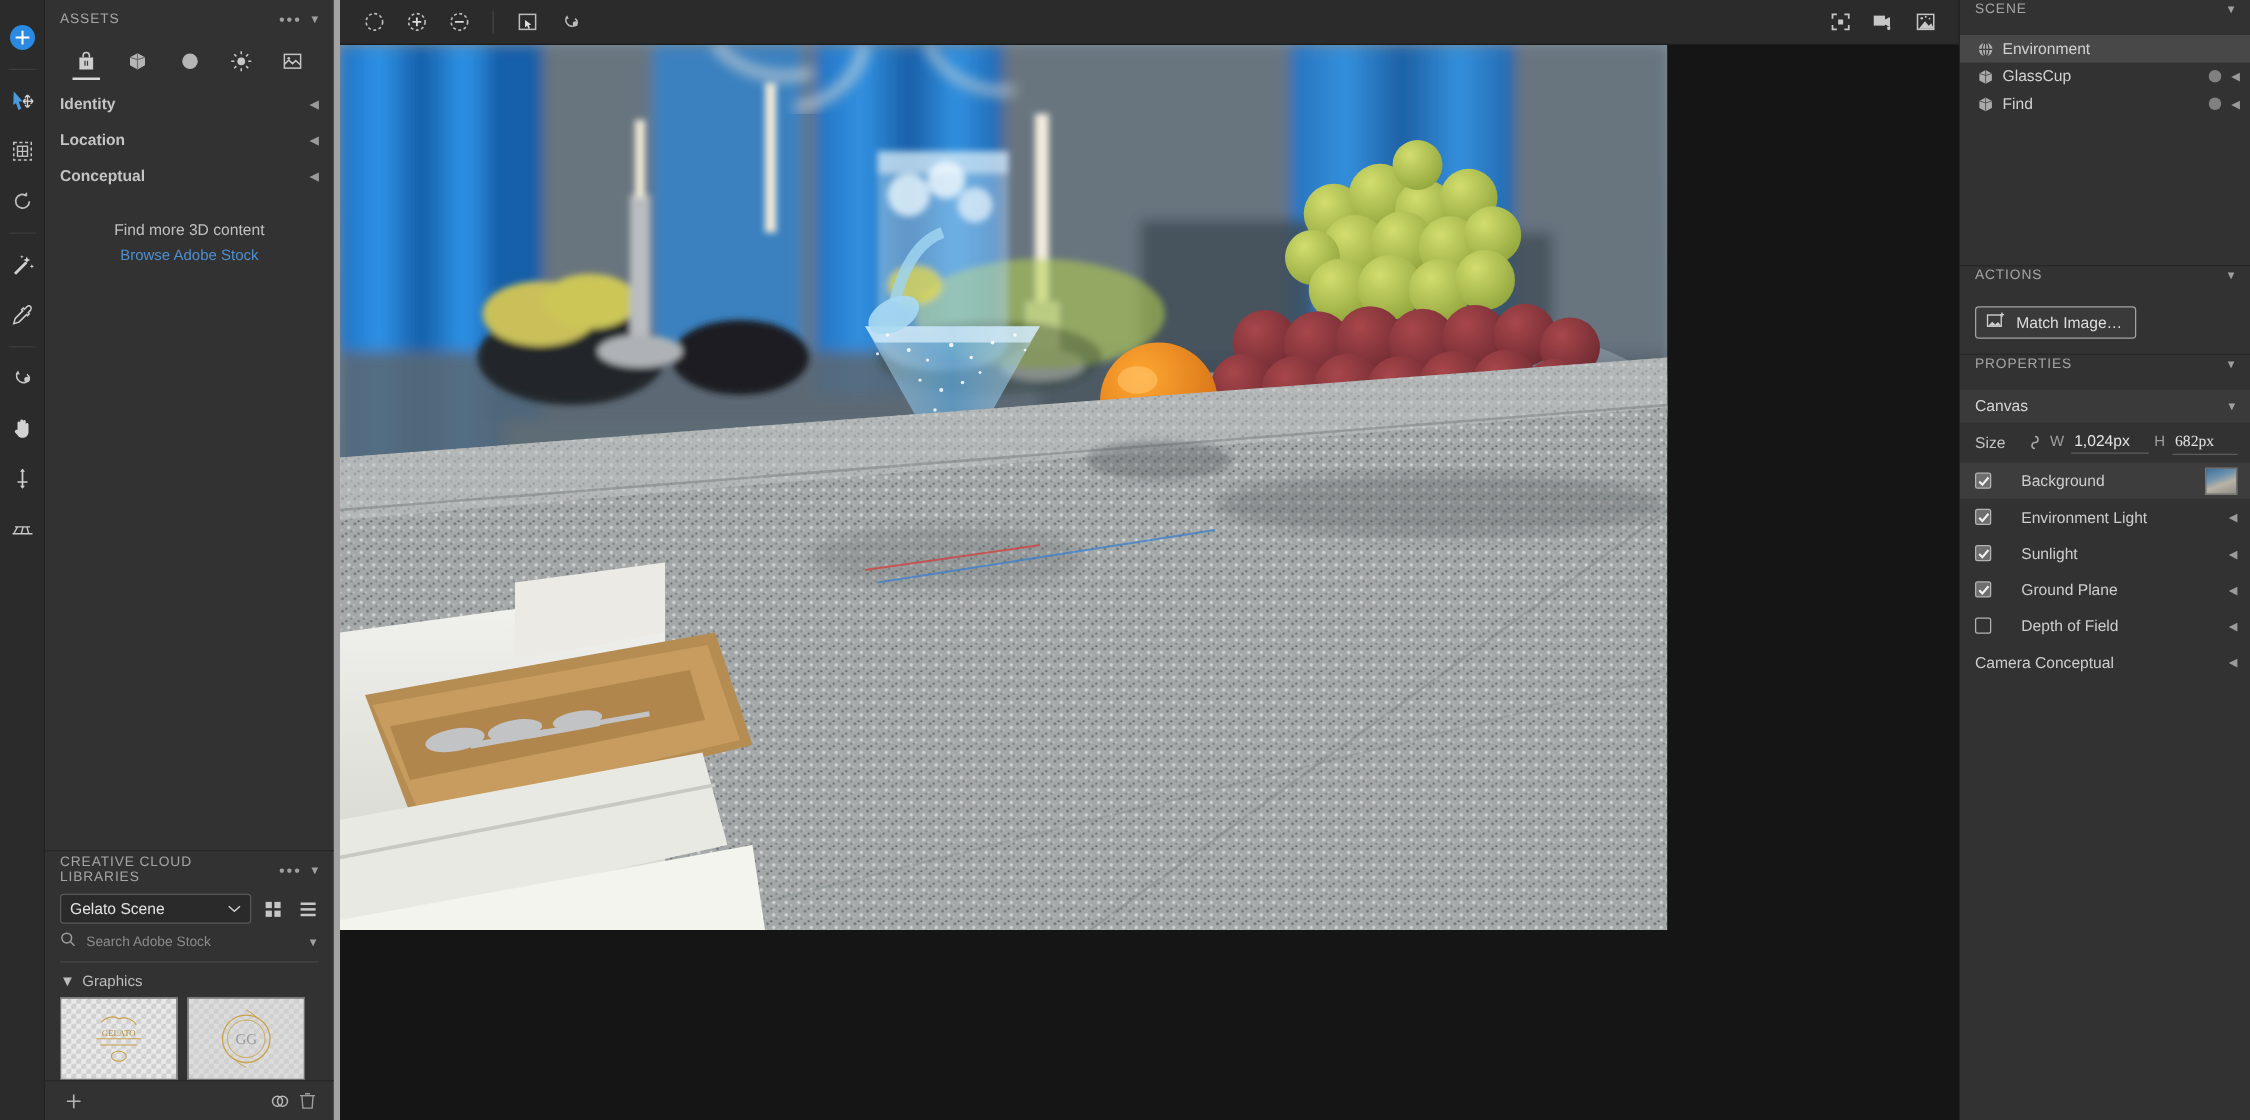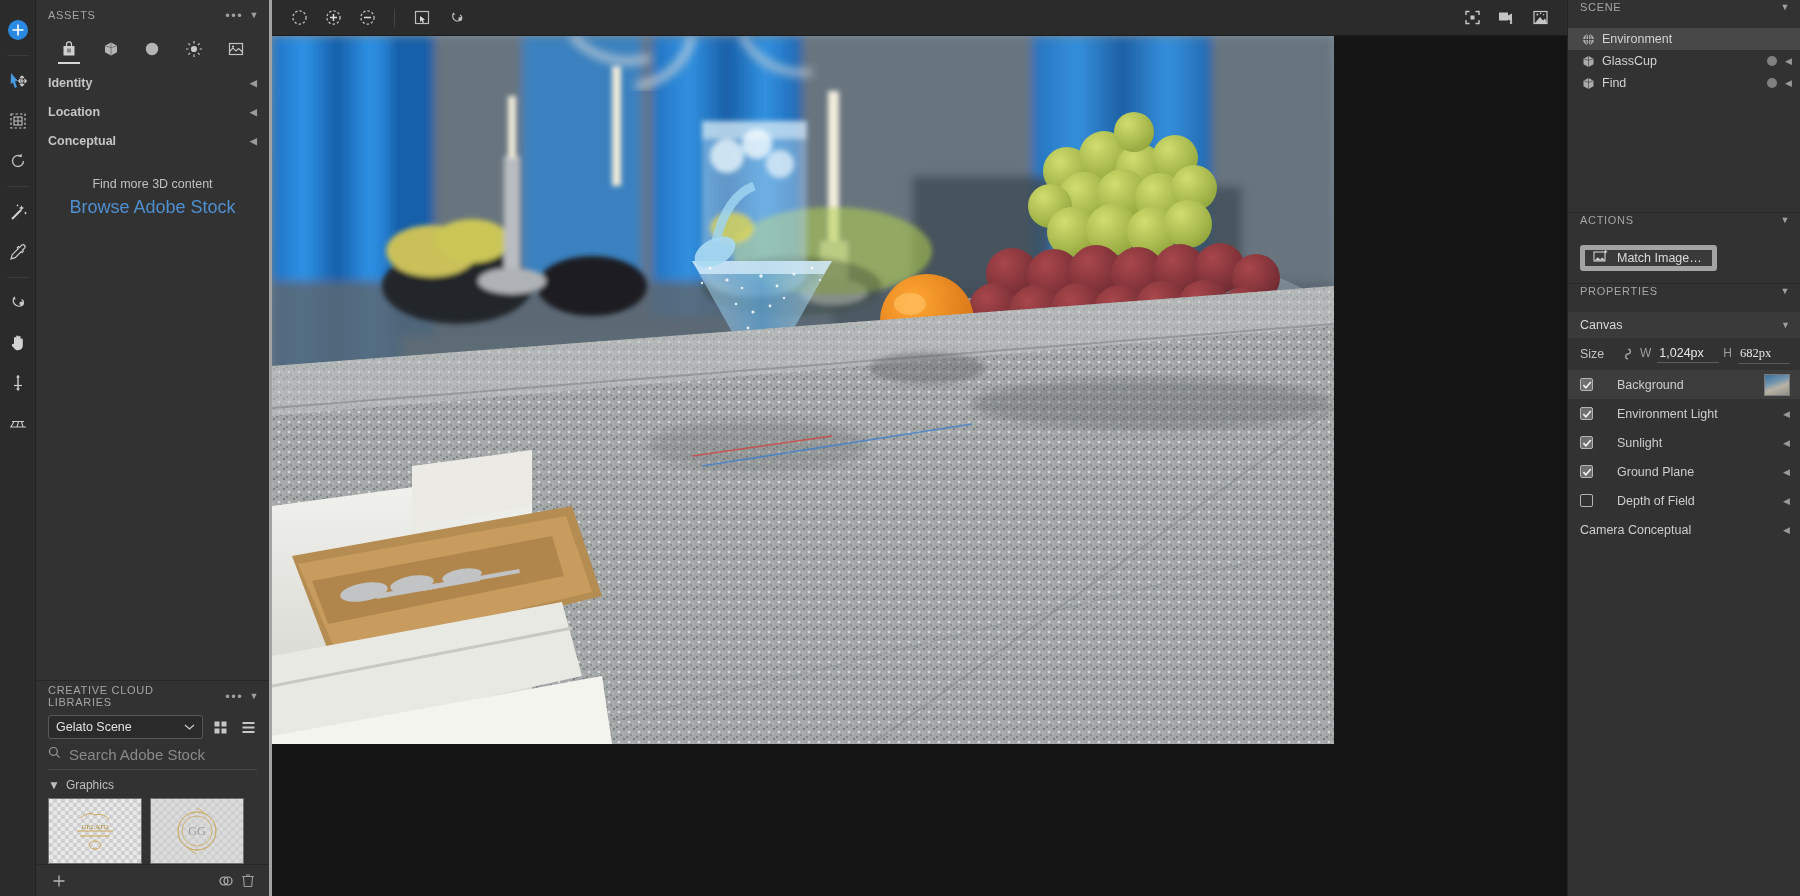--- a/index.html
+++ b/index.html
@@ -51,21 +51,21 @@
     width: 36px; height: 40px; display: flex; align-items: center; justify-content: center;
     cursor: pointer;
   }
   .tool svg { display: block; }
   .tool.primary .circ { fill: #2a8ae2; }
   .tool-sep { width: 22px; height: 1px; background: #3c3c3c; margin: 5px 0; }
 
   
   .leftpanel {
     width: 236px; flex: 0 0 236px; background: #323232;
-    display: flex; flex-direction: column; border-right: 3px solid #a3a3a3;
+    display: flex; flex-direction: column; border-right: 5px solid #a3a3a3;
   }
   .panel-head {
     height: 30px; display: flex; align-items: center; padding: 0 10px 0 12px;
     font-size: 11px; letter-spacing: 0.7px; color: #a5a5a5;
   }
   .panel-head .spacer { flex: 1; }
   .dots { letter-spacing: 1.5px; color: #a0a0a0; font-size: 13px; cursor: pointer; padding: 0 6px; }
   .caret { color: #a0a0a0; font-size: 9px; cursor: pointer; }
 
   .searchrow {
@@ -90,39 +90,39 @@
 
   .asset-list { padding-top: 4px; font-weight: bold; }
   .asset-row {
     height: 29px; display: flex; align-items: center; padding: 0 12px;
     font-size: 12.5px; color: #c4c4c4; cursor: pointer;
   }
   .asset-row .spacer { flex: 1; }
   .asset-row .arrow { color: #9a9a9a; font-size: 9px; }
 
   .find-more { text-align: center; margin-top: 22px; font-size: 12.5px; color: #c0c0c0; }
-  .stock-link { display: block; text-align: center; margin-top: 6px; font-size: 18px; color: #4e8fd0; cursor: pointer; }
+  .stock-link { display: block; text-align: center; margin-top: 6px; font-size: 12px; color: #4e8fd0; cursor: pointer; }
 
   .leftpanel-filler { flex: 1; }
 
   .cc-section { border-top: 1px solid #272727; display: flex; flex-direction: column; min-height: 0; }
   .lib-select-row { display: flex; align-items: center; gap: 6px; padding: 4px 10px 0 12px; }
   .lib-select {
     flex: 1; height: 24px; background: #2a2a2a; border: 1px solid #595959; border-radius: 3px;
     display: flex; align-items: center; padding: 0 7px; font-size: 12.5px; color: #e2e2e2; cursor: pointer;
   }
   .lib-select .spacer { flex: 1; }
   .icon-btn { width: 22px; height: 22px; display: flex; align-items: center; justify-content: center; cursor: pointer; }
   .lib-search {
     display: flex; align-items: center; gap: 8px; margin: 6px 12px 0 12px;
     padding-bottom: 6px; border-bottom: 1px solid #464646;
   }
   .lib-search input {
     flex: 1; background: transparent; border: none; outline: none;
-    color: #cfcfcf; font-size: 15px; font-family: inherit;
+    color: #cfcfcf; font-size: 11px; font-family: inherit;
   }
   .lib-search input::placeholder { color: #8a8a8a; }
   .group-head { display: flex; align-items: center; gap: 6px; padding: 8px 12px 4px 12px; font-size: 12px; color: #bdbdbd; cursor: pointer; }
   .thumbs { display: flex; gap: 8px; padding: 2px 12px 0 12px; }
   .thumb {
     width: 94px; height: 66px; border: 1px solid #6e6e6e; position: relative; overflow: hidden; cursor: pointer;
     background-color: #e9e9e9;
     background-image:
       linear-gradient(45deg, #cfcfcf 25%, transparent 25%, transparent 75%, #cfcfcf 75%),
       linear-gradient(45deg, #cfcfcf 25%, transparent 25%, transparent 75%, #cfcfcf 75%);
@@ -165,21 +165,21 @@
     font-size: 12.5px; color: #d2d2d2; cursor: pointer;
   }
   .scene-row.selected { background: #484848; }
   .scene-row .spacer { flex: 1; }
   .scene-row .mini { opacity: 0.75; display: flex; align-items: center; }
   .scene-filler { height: 118px; }
   .divider { height: 1px; background: #272727; }
 
   .actions-body { padding: 4px 12px 12px 12px; }
   .match-btn {
-    height: 26px; border: 5px solid #a3a3a3; border-radius: 3px; background: #3a3a3a;
+    height: 26px; border: 1px solid #a3a3a3; border-radius: 3px; background: #3a3a3a;
     display: inline-flex; align-items: center; gap: 8px; padding: 0 10px 0 8px;
     font-size: 12.5px; color: #dcdcdc; cursor: pointer;
   }
 
   .prop-row-head {
     height: 26px; display: flex; align-items: center; padding: 0 10px 0 12px;
     background: #3a3a3a; font-size: 12.5px; color: #d6d6d6; cursor: pointer;
   }
   .prop-row-head .spacer { flex: 1; }
   .size-row {

